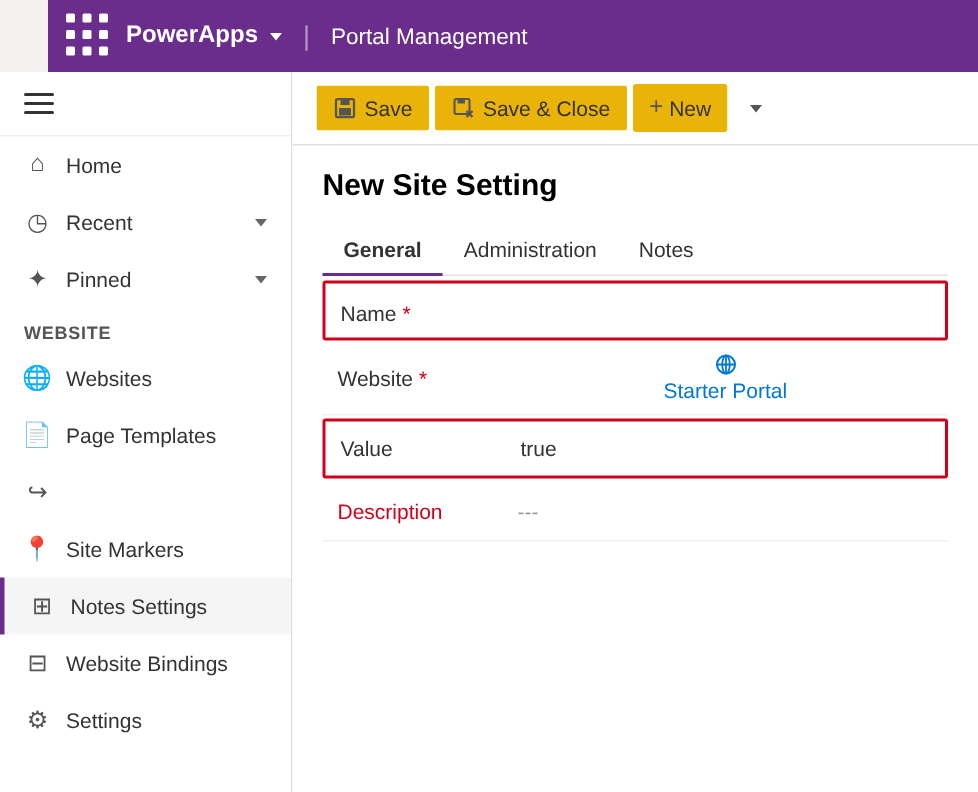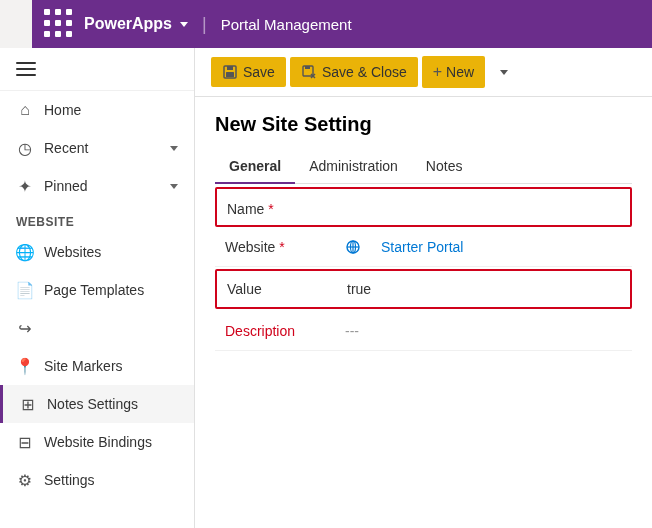--- a/index.html
+++ b/index.html
@@ -223,21 +223,22 @@
       flex: 1;
       padding: 8px 10px;
       font-size: 14px;
       color: #333;
     }
     .form-value.link {
       color: #0078d4;
       cursor: pointer;
       display: flex;
       align-items: center;
-      gap: 20px;
+      gap: 1px;
+      flex-direction: column;
     }
     .form-value-input {
       border: none;
       outline: none;
       font-size: 14px;
       color: #333;
       background: transparent;
       width: 100%;
     }
 

